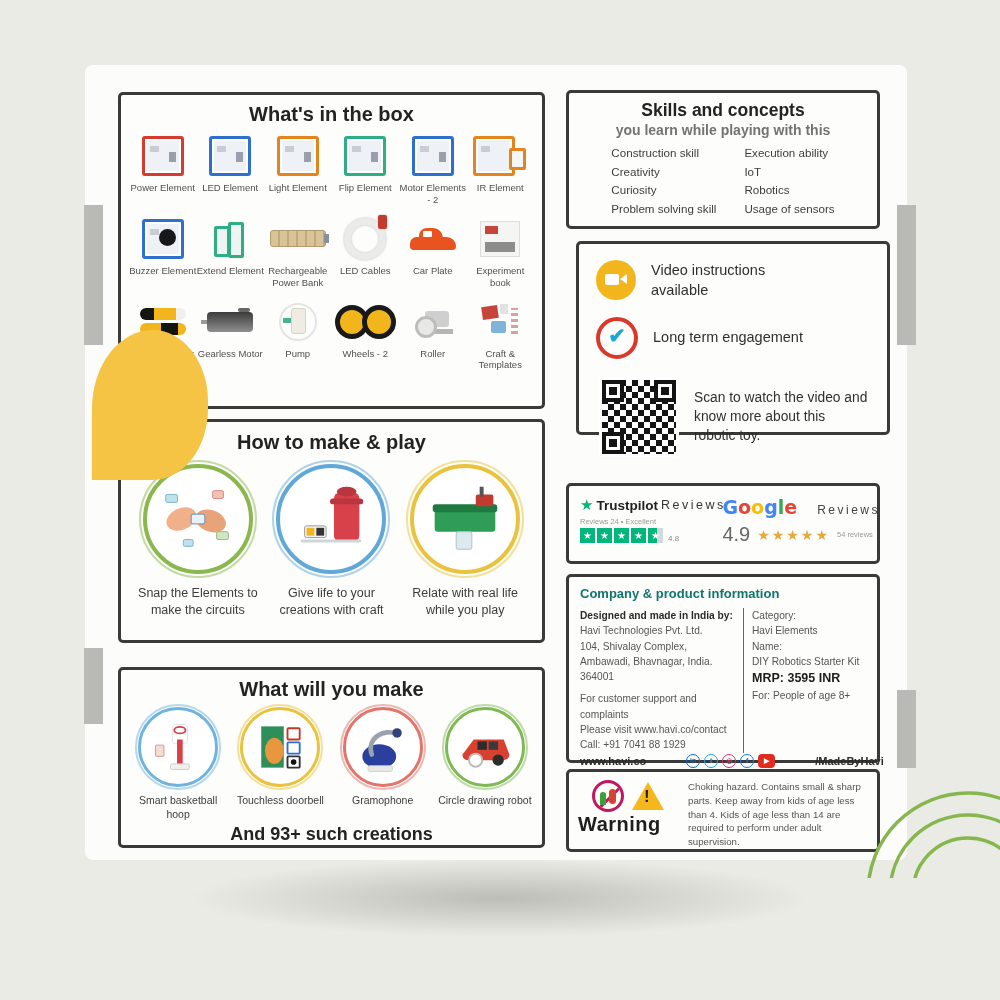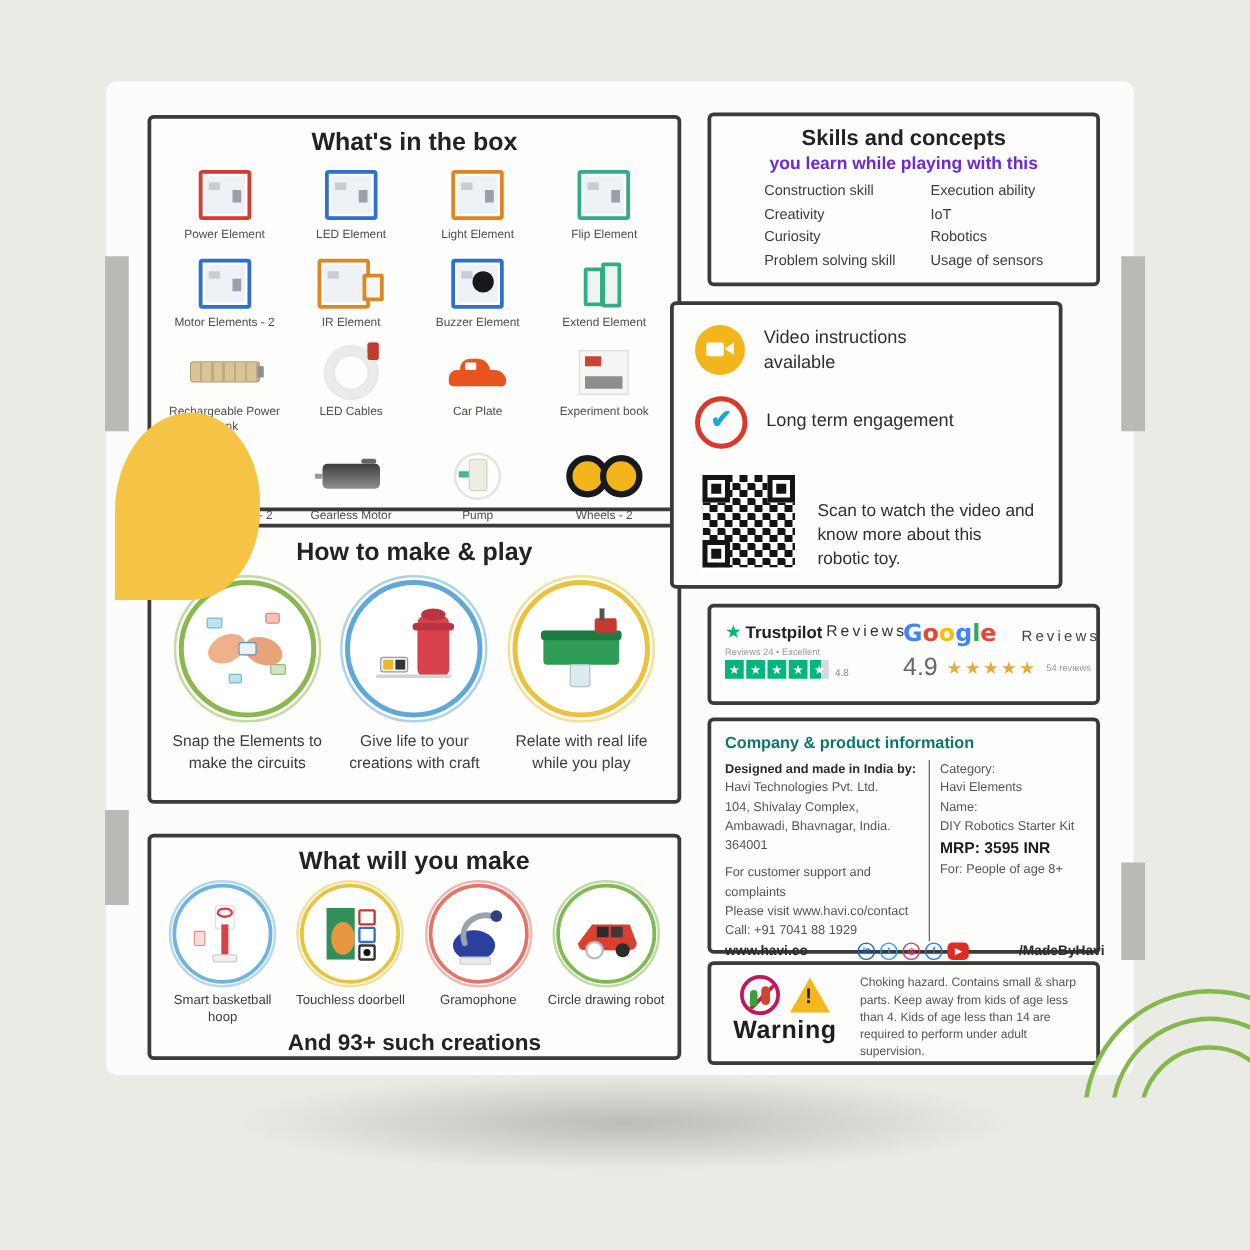--- a/index.html
+++ b/index.html
@@ -18,28 +18,28 @@
   .arcs{position:absolute;left:818px;top:728px;z-index:8;}
 
   .sec{position:absolute;border:3px solid #3a3a3a;border-radius:5px;background:#fdfdfc;z-index:3;box-sizing:border-box;}
   .sec-title{font-weight:bold;color:#232323;text-align:center;}
 
   
   .box1{left:118px;top:92px;width:427px;height:317px;}
   .box2{left:118px;top:419px;width:427px;height:224px;}
   .box3{left:118px;top:667px;width:427px;height:181px;}
   .boxA{left:566px;top:90px;width:314px;height:139px;}
-  .boxB{left:536px;top:241px;width:314px;height:230px;}
+  .boxB{left:576px;top:241px;width:314px;height:194px;}
   .boxC{left:566px;top:483px;width:314px;height:81px;}
   .boxD{left:566px;top:574px;width:314px;height:189px;}
   .boxE{left:566px;top:769px;width:314px;height:83px;}
 
   
   .box1 .sec-title{font-size:20px;margin-top:8px;}
-  .grid6{display:grid;grid-template-columns:repeat(4,1fr);padding:8px 8px 4px;row-gap:11px;}
+  .grid6{display:grid;grid-template-columns:repeat(6,1fr);padding:8px 8px 4px;row-gap:11px;}
   .bitem{display:flex;flex-direction:column;align-items:center;}
   .bicon{height:44px;display:flex;align-items:center;justify-content:center;}
   .blabel{font-size:9.5px;color:#4f4f4f;text-align:center;line-height:1.25;margin-top:4px;}
 
   .esq{width:36px;height:34px;border:3.5px solid var(--c,#2f6fd0);border-radius:3px;background:#eef1f5;
        position:relative;box-shadow:inset 0 0 0 2px #fff;box-sizing:content-box;}
   .esq::before{content:"";position:absolute;left:5px;top:7px;width:9px;height:6px;background:#c8ccd4;}
   .esq::after{content:"";position:absolute;right:5px;top:13px;width:7px;height:10px;background:#9aa0ab;}
   .c-red{--c:#d63b2f;} .c-blue{--c:#2f6fd0;} .c-orange{--c:#e2851f;} .c-teal{--c:#2fae86;}
   .esq.buzz::after{width:17px;height:17px;border-radius:50%;background:#17181c;right:5px;top:7px;}
@@ -113,40 +113,40 @@
   .box3 .sec-title{font-size:20px;margin-top:8px;}
   .makes{display:flex;justify-content:space-around;padding:6px 6px 0;}
   .mk{width:100px;display:flex;flex-direction:column;align-items:center;}
   .ring.sm{width:74px;height:74px;border-width:3px;margin-bottom:7px;}
   .ring.sm::before{inset:-6px;}
   .mk-cap{font-size:10.5px;color:#3c3c3c;text-align:center;line-height:1.3;}
   .footer-line{font-size:18px;font-weight:bold;color:#232323;text-align:center;margin-top:3px;}
 
   
   .boxA .sec-title{font-size:17.5px;margin-top:7px;}
-  .boxA .sub{font-size:14px;font-weight:bold;color:#6d28d9;text-align:center;margin-top:1px;}
+  .boxA .sub{font-size:14px;font-weight:bold;color:#737373;text-align:center;margin-top:1px;}
   .skills-cols{display:flex;justify-content:center;gap:28px;margin-top:6px;}
   .skills-col{font-size:11.6px;color:#3d3d3d;line-height:1.6;}
 
   
   .feat{display:flex;align-items:center;gap:15px;padding:0 17px;margin-top:16px;}
   .feat-text{font-size:14.5px;color:#2f2f2f;line-height:1.4;}
   .ycir{width:40px;height:40px;border-radius:50%;background:#f2b61c;position:relative;flex:none;}
   .ycir::before{content:"";position:absolute;left:9px;top:14px;width:14px;height:11px;background:#fff;border-radius:2px;}
   .ycir::after{content:"";position:absolute;left:24px;top:14px;border-top:5.5px solid transparent;
         border-bottom:5.5px solid transparent;border-right:7px solid #fff;}
   .rring{width:34px;height:34px;border-radius:50%;border:4px solid #d8392b;flex:none;
         display:flex;align-items:center;justify-content:center;}
   .rring::before{content:"✔";color:#1ba8d5;font-size:21px;font-weight:bold;margin-top:-4px;}
   .qr{width:74px;height:74px;flex:none;position:relative;border:3px solid #fff;
         background:conic-gradient(#141414 25%,#fff 0 50%,#141414 0 75%,#fff 0) 0 0/12px 12px;}
   .qr i{position:absolute;width:14px;height:14px;border:4px solid #141414;background:#fff;}
   .qr i::after{content:"";position:absolute;inset:3px;background:#141414;}
   .qr .f1{left:0;top:0;} .qr .f2{right:0;top:0;} .qr .f3{left:0;bottom:0;}
-  .feat.qrrow{margin-top:18px;align-items:flex-end;padding-left:20px;}
+  .feat.qrrow{margin-top:18px;align-items:center;padding-left:20px;}
   .feat.qrrow .feat-text{font-size:13.8px;}
 
   
   .rev{display:flex;padding:10px 11px 0;gap:8px;}
   .tp{width:47%;} .gg{width:53%;}
   .tp-head{display:flex;align-items:center;gap:3px;}
   .tp-star{color:#00b67a;font-size:15px;}
   .tp-brand{font-weight:bold;font-size:13.5px;color:#222;}
   .tp-suffix{font-size:12.5px;letter-spacing:2.5px;color:#333;}
   .tp-meta{font-size:7.5px;color:#999;margin:3px 0 2px;}
@@ -179,21 +179,21 @@
   .site{font-weight:bold;font-size:11px;color:#2b2b2b;}
   .socials{display:flex;gap:4px;align-items:center;}
   .sic{width:14px;height:14px;border-radius:50%;border:1.5px solid var(--sc);color:var(--sc);
         font-size:7px;font-weight:bold;display:flex;align-items:center;justify-content:center;box-sizing:border-box;}
   .sic.li{--sc:#0a66c2;} .sic.tw{--sc:#1da1f2;} .sic.ig{--sc:#d6356f;} .sic.fb{--sc:#1877f2;}
   .sic.yt{border:none;background:#e02b20;color:#fff;border-radius:4px;width:17px;}
   .handle{font-weight:bold;font-size:11px;color:#2b2b2b;}
 
   
   .warn{display:flex;gap:10px;padding:8px 9px;box-sizing:border-box;}
-  .warn-icons{width:100px;flex:none;text-align:center;}
+  .warn-icons{width:100px;flex:none;text-align:left;}
   .warn-row{display:flex;align-items:center;justify-content:center;gap:8px;}
   .nokids{width:32px;height:32px;border:3px solid #c2185b;border-radius:50%;position:relative;overflow:hidden;box-sizing:border-box;}
   .nokids::before{content:"";position:absolute;left:12px;top:-4px;width:3px;height:40px;background:#c2185b;transform:rotate(45deg);}
   .nokids .k1{position:absolute;left:5px;top:9px;width:6px;height:13px;background:#3aa13a;border-radius:3px 3px 1px 1px;}
   .nokids .k2{position:absolute;right:5px;top:6px;width:7px;height:15px;background:#d2452f;border-radius:4px;}
   .tri{width:0;height:0;border-left:16px solid transparent;border-right:16px solid transparent;
         border-bottom:28px solid #f5b81c;position:relative;}
   .tri::after{content:"!";position:absolute;left:-4px;top:5px;font-weight:bold;font-size:17px;color:#222;}
   .warn-label{font-size:20px;font-weight:bold;color:#1e1e1e;margin-top:1px;letter-spacing:.5px;}
   .warn-text{font-size:9.7px;color:#555;line-height:1.42;}

